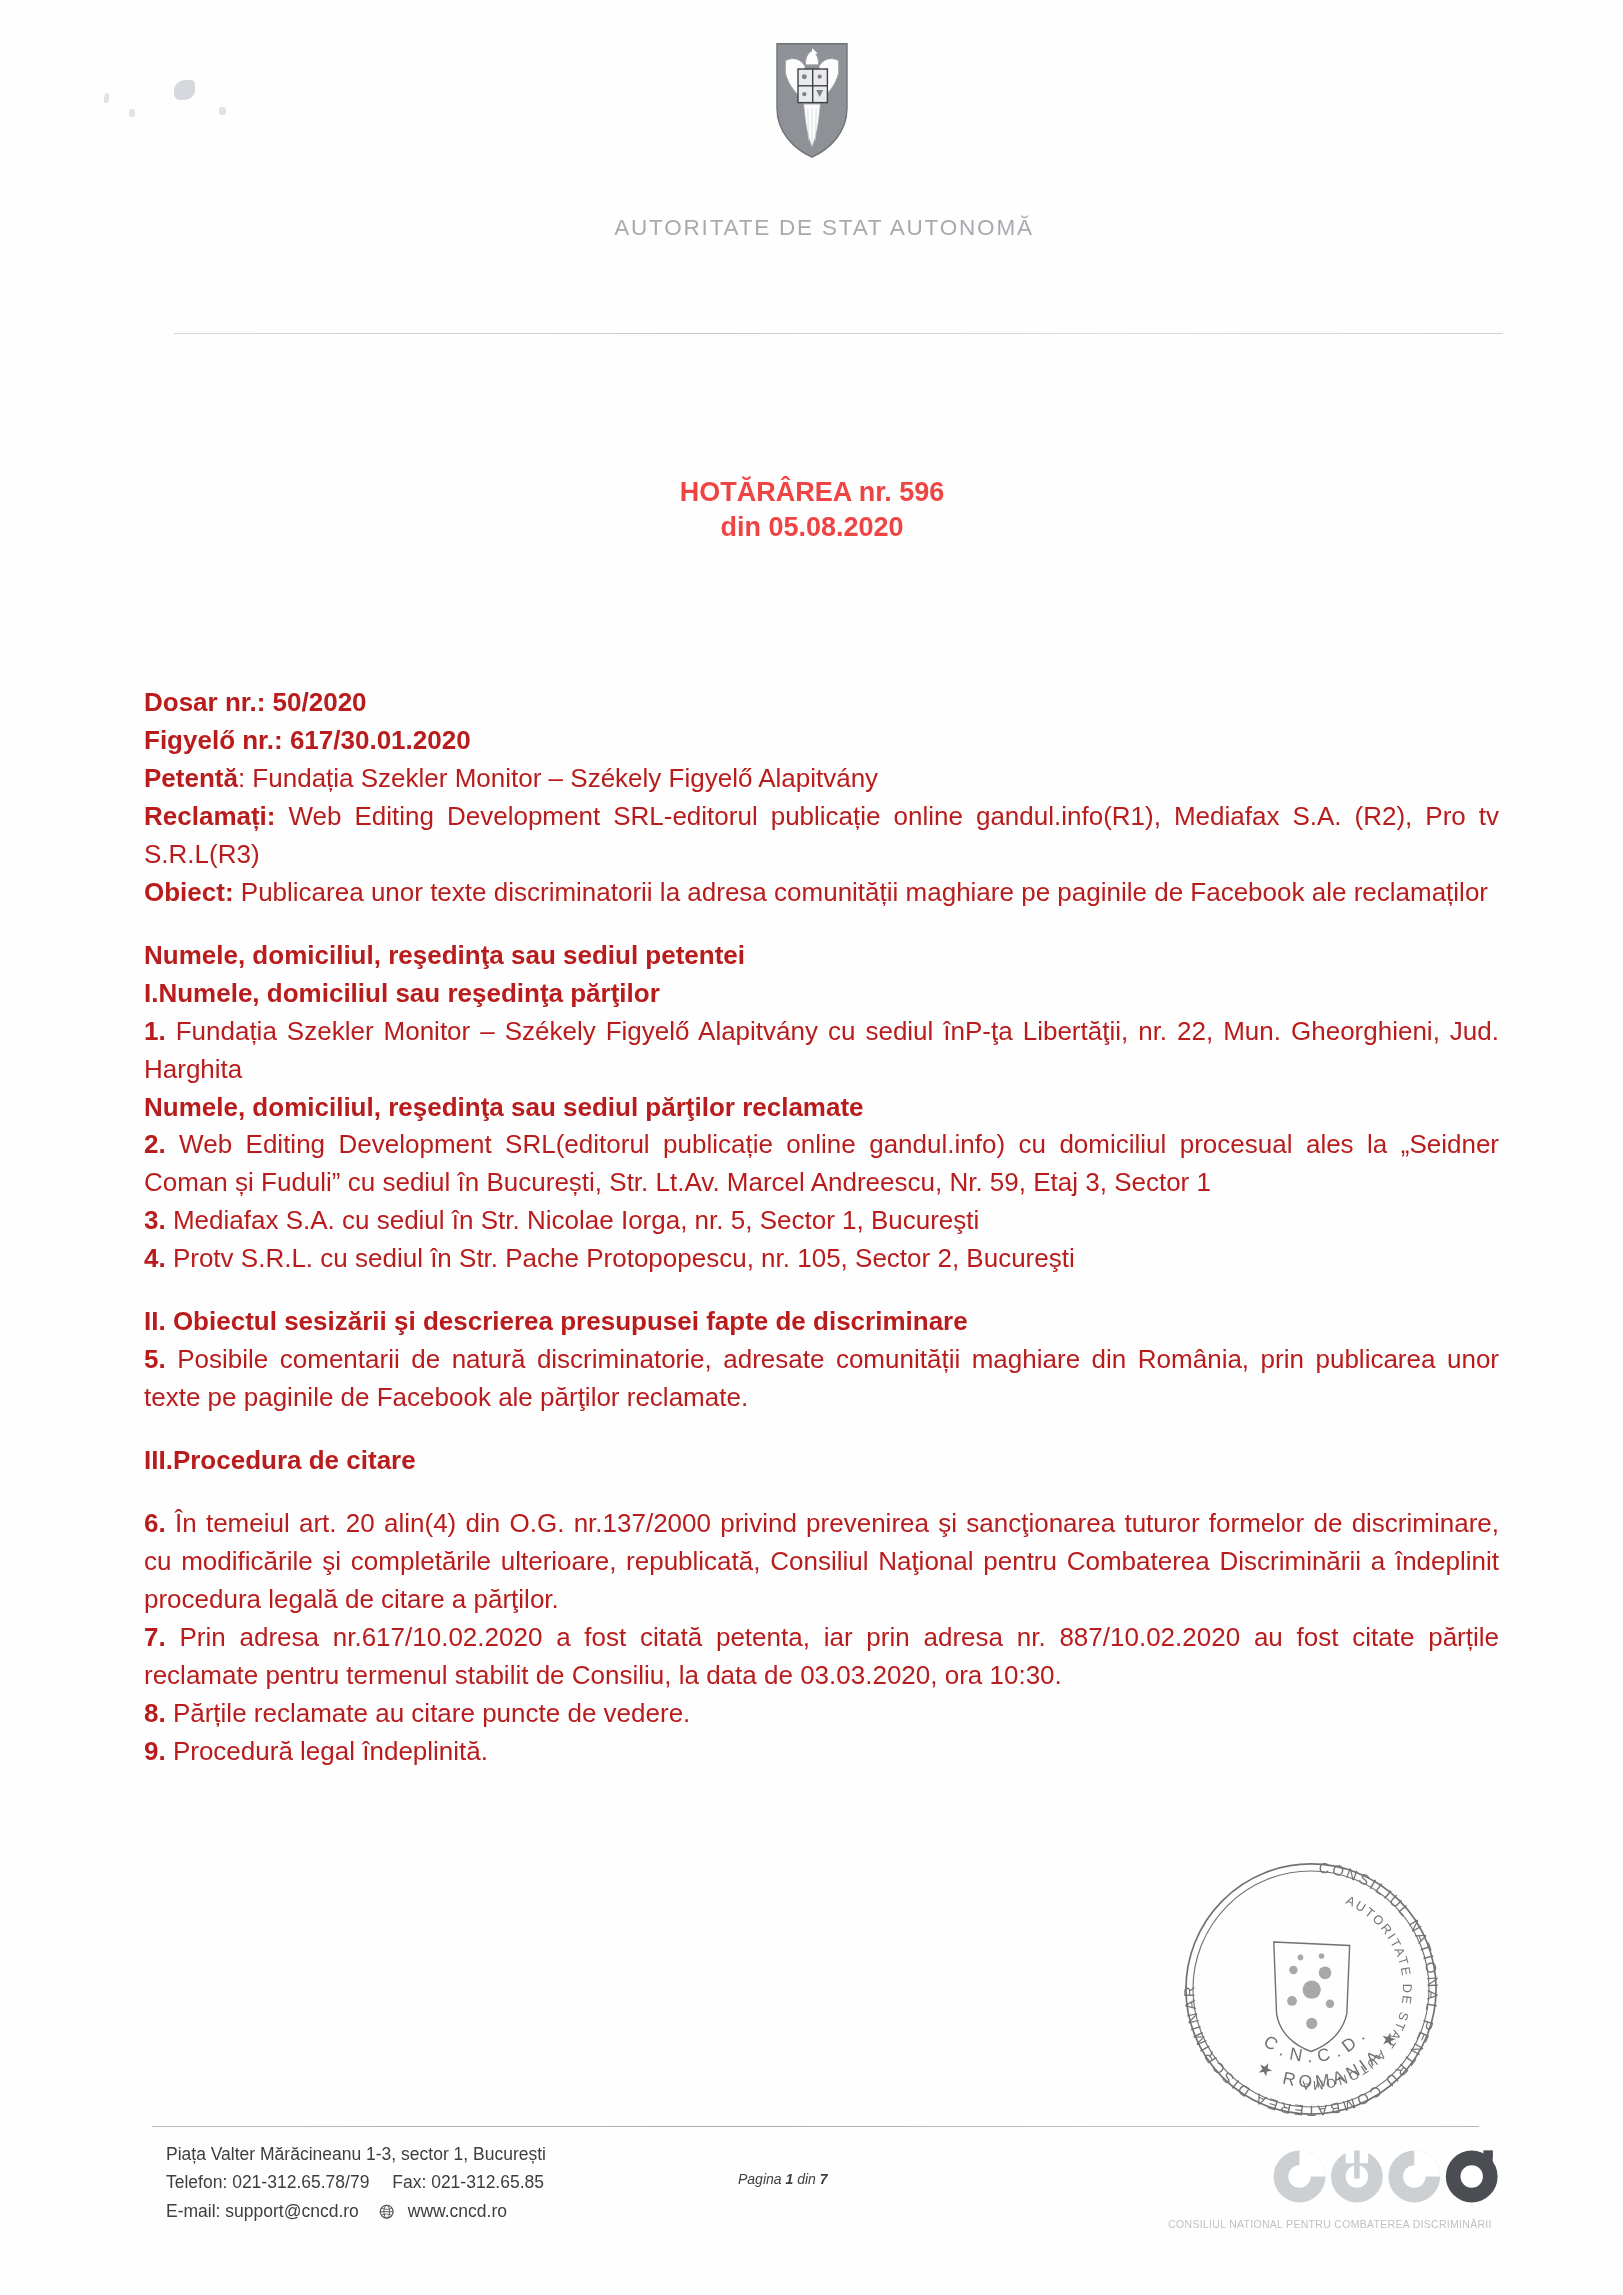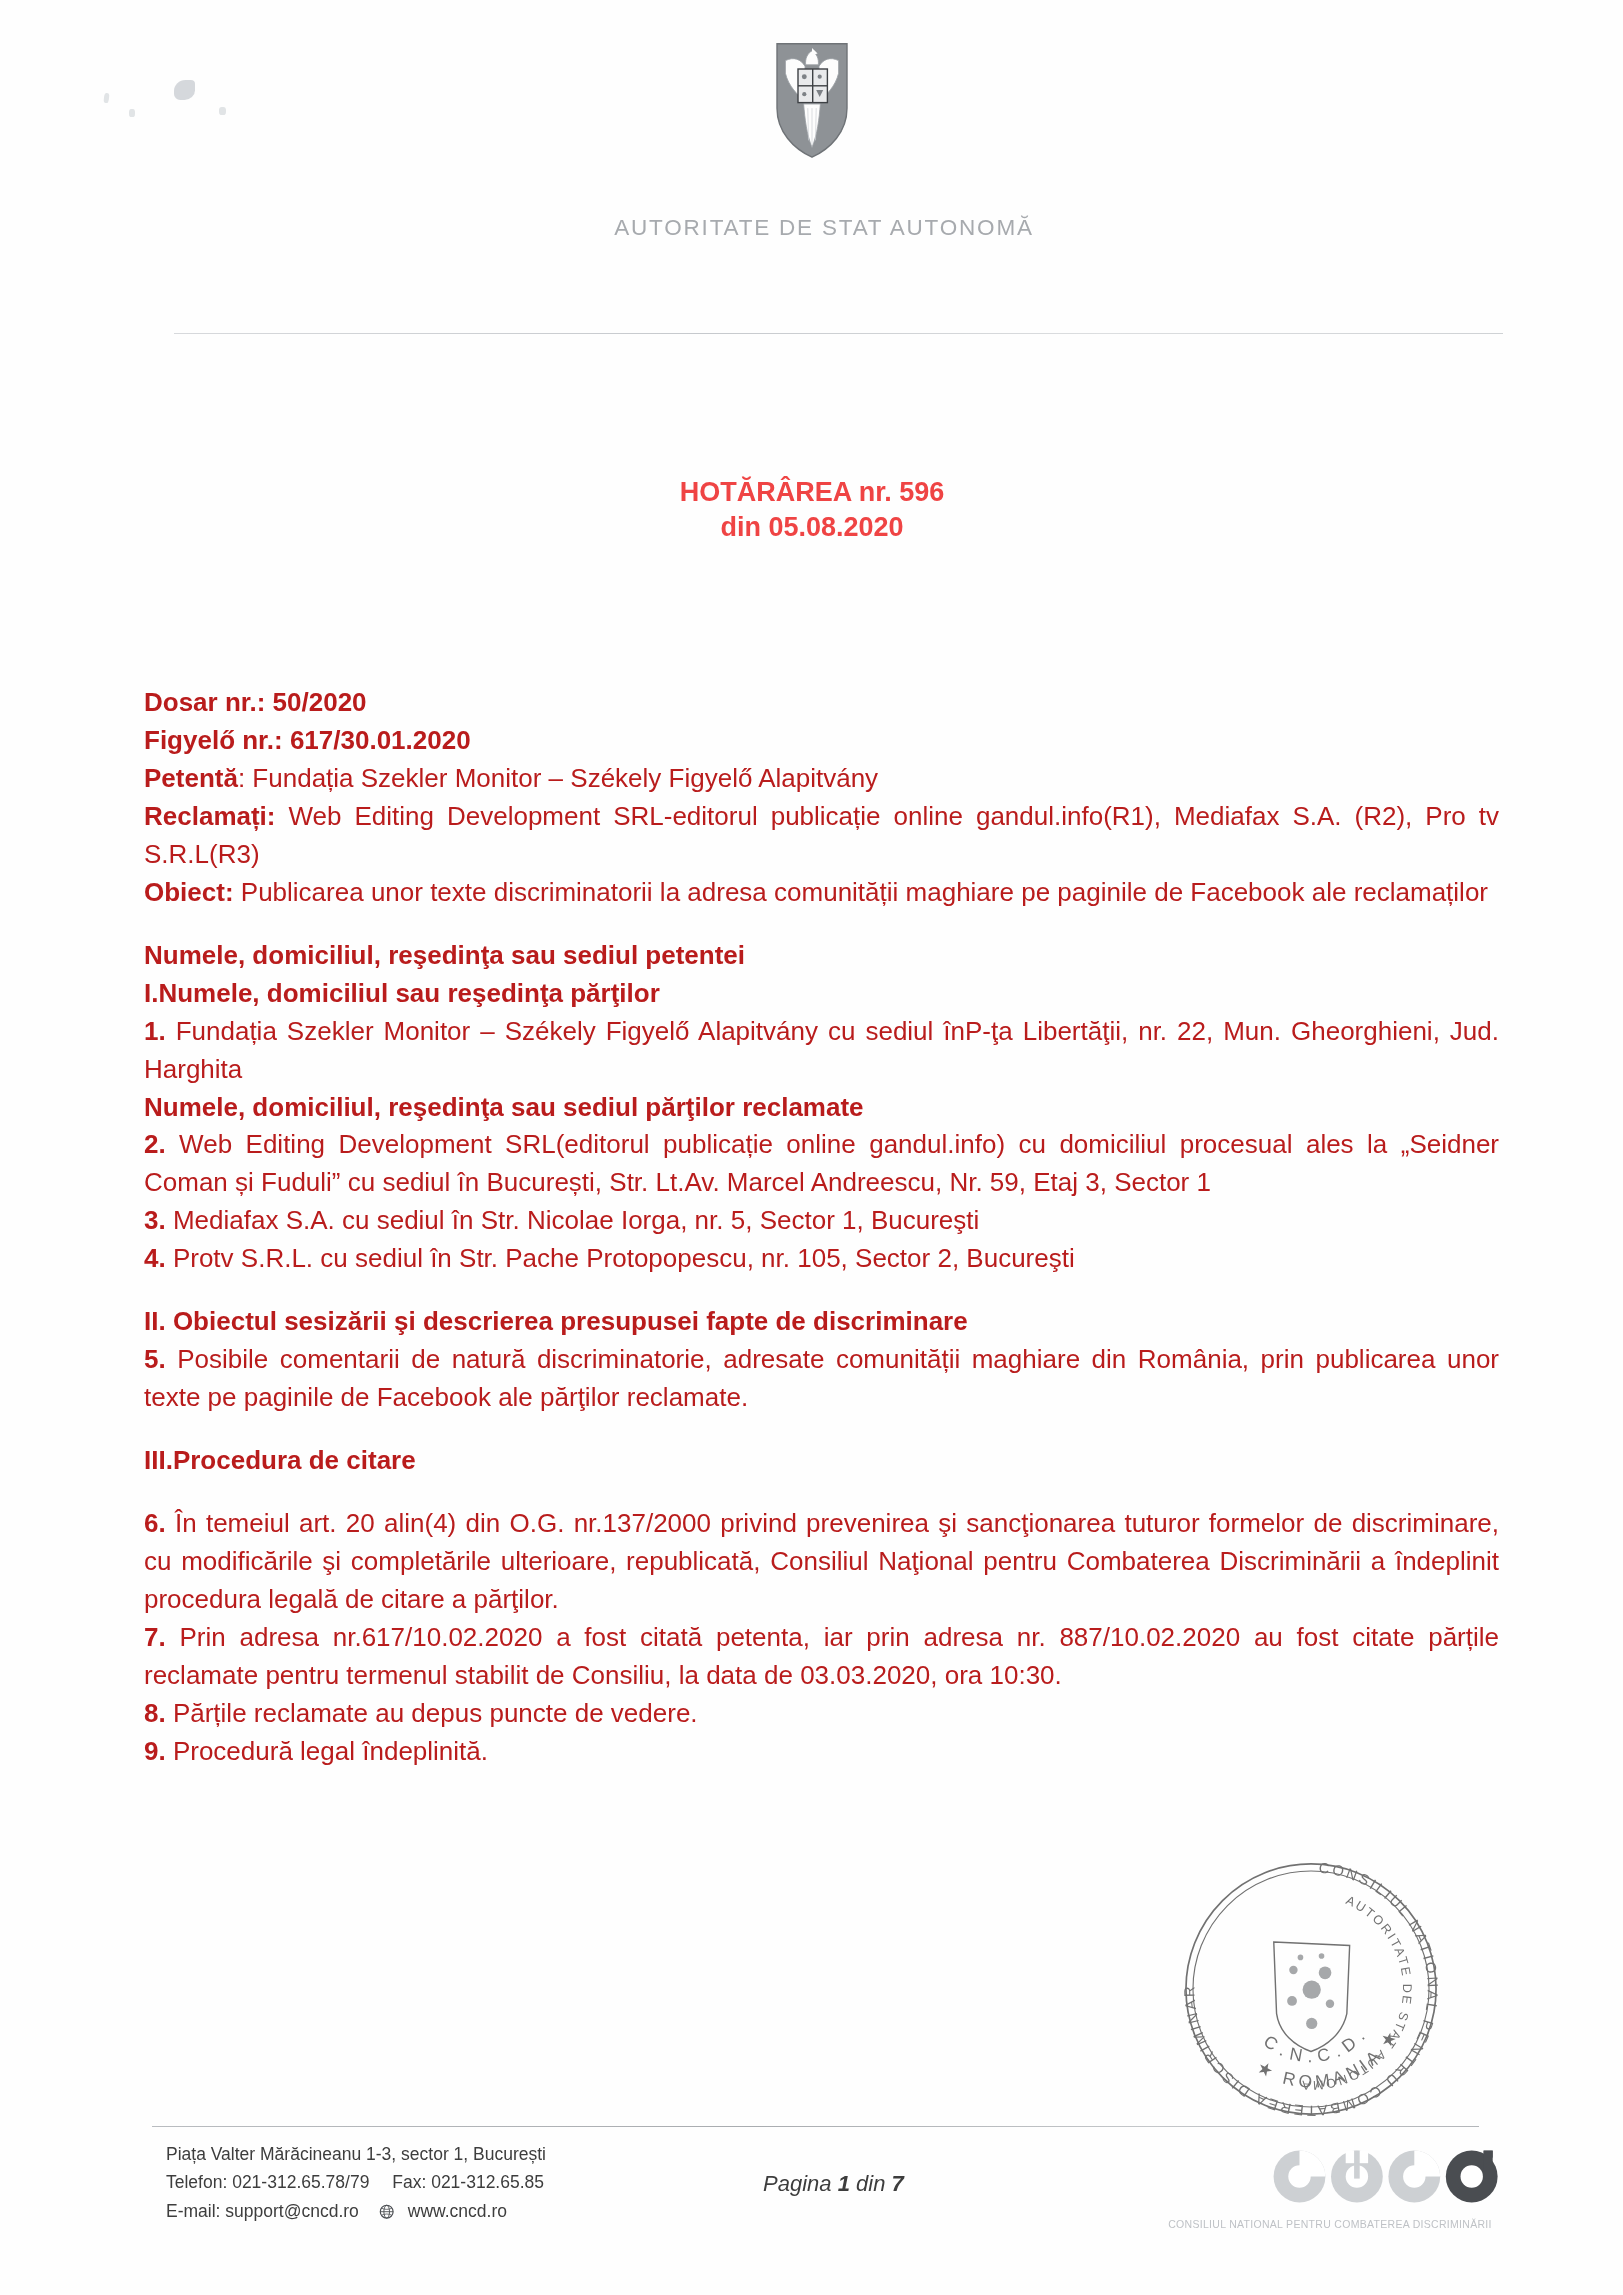--- a/index.html
+++ b/index.html
@@ -148,23 +148,23 @@
   }
   .footer .row { white-space: nowrap; }
   .footer .fax { margin-left: 18px; }
   .globe-icon {
     display: inline-block;
     vertical-align: -2.8px;
     margin: 0 8.4px 0 15.4px;
   }
   .page-number {
     position: absolute;
-    left: 763px;
+    left: 738px;
     top: 2171px;
-    font-size: 22px;
+    font-size: 14px;
     font-style: italic;
     color: #3d3d3d;
     white-space: nowrap;
   }
   .page-number b { font-style: italic; }
 
   
   .cncd-logo {
     position: absolute;
     left: 1271px;
@@ -259,21 +259,21 @@
     <p class="p"><span class="lead">5.</span><span> Posibile comentarii de natură discriminatorie, adresate comunității maghiare din România, prin publicarea unor texte pe paginile de Facebook ale părţilor reclamate.</span></p>
 
     <div class="gap-m"></div>
 
     <p class="heading">III.Procedura de citare</p>
 
     <div class="gap-m"></div>
 
     <p class="p"><span class="lead">6.</span><span> În temeiul art. 20 alin(4) din O.G. nr.137/2000 privind prevenirea şi sancţionarea tuturor formelor de discriminare, cu modificările şi completările ulterioare, republicată, Consiliul Naţional pentru Combaterea Discriminării a îndeplinit procedura legală de citare a părţilor.</span></p>
     <p class="p"><span class="lead">7.</span><span> Prin adresa nr.617/10.02.2020 a fost citată petenta, iar prin adresa nr. 887/10.02.2020 au fost citate părțile reclamate pentru termenul stabilit de Consiliu, la data de 03.03.2020, ora 10:30.</span></p>
-    <p class="p nojust"><span class="lead">8.</span><span> Părțile  reclamate au  depus puncte de vedere.</span></p>
+    <p class="p nojust"><span class="lead">8.</span><span> Părțile  reclamate au  citare puncte de vedere.</span></p>
     <p class="p nojust"><span class="lead">9.</span><span> Procedură legal îndeplinită.</span></p>
 
   </div>
 
   <div class="stamp">
     <svg viewBox="0 0 390 390" width="274" height="274" aria-hidden="true">
       <defs>
         <path id="arcOuter" d="M 195,195 m -166,0 a 166,166 0 1,1 332,0 a 166,166 0 1,1 -332,0" fill="none"></path>
         <path id="arcOuterBottom" d="M 195,195 m -150,0 a 150,150 0 1,0 300,0" fill="none"></path>
         <path id="arcInner" d="M 195,195 m -131,0 a 131,131 0 1,1 262,0 a 131,131 0 1,1 -262,0" fill="none"></path>

